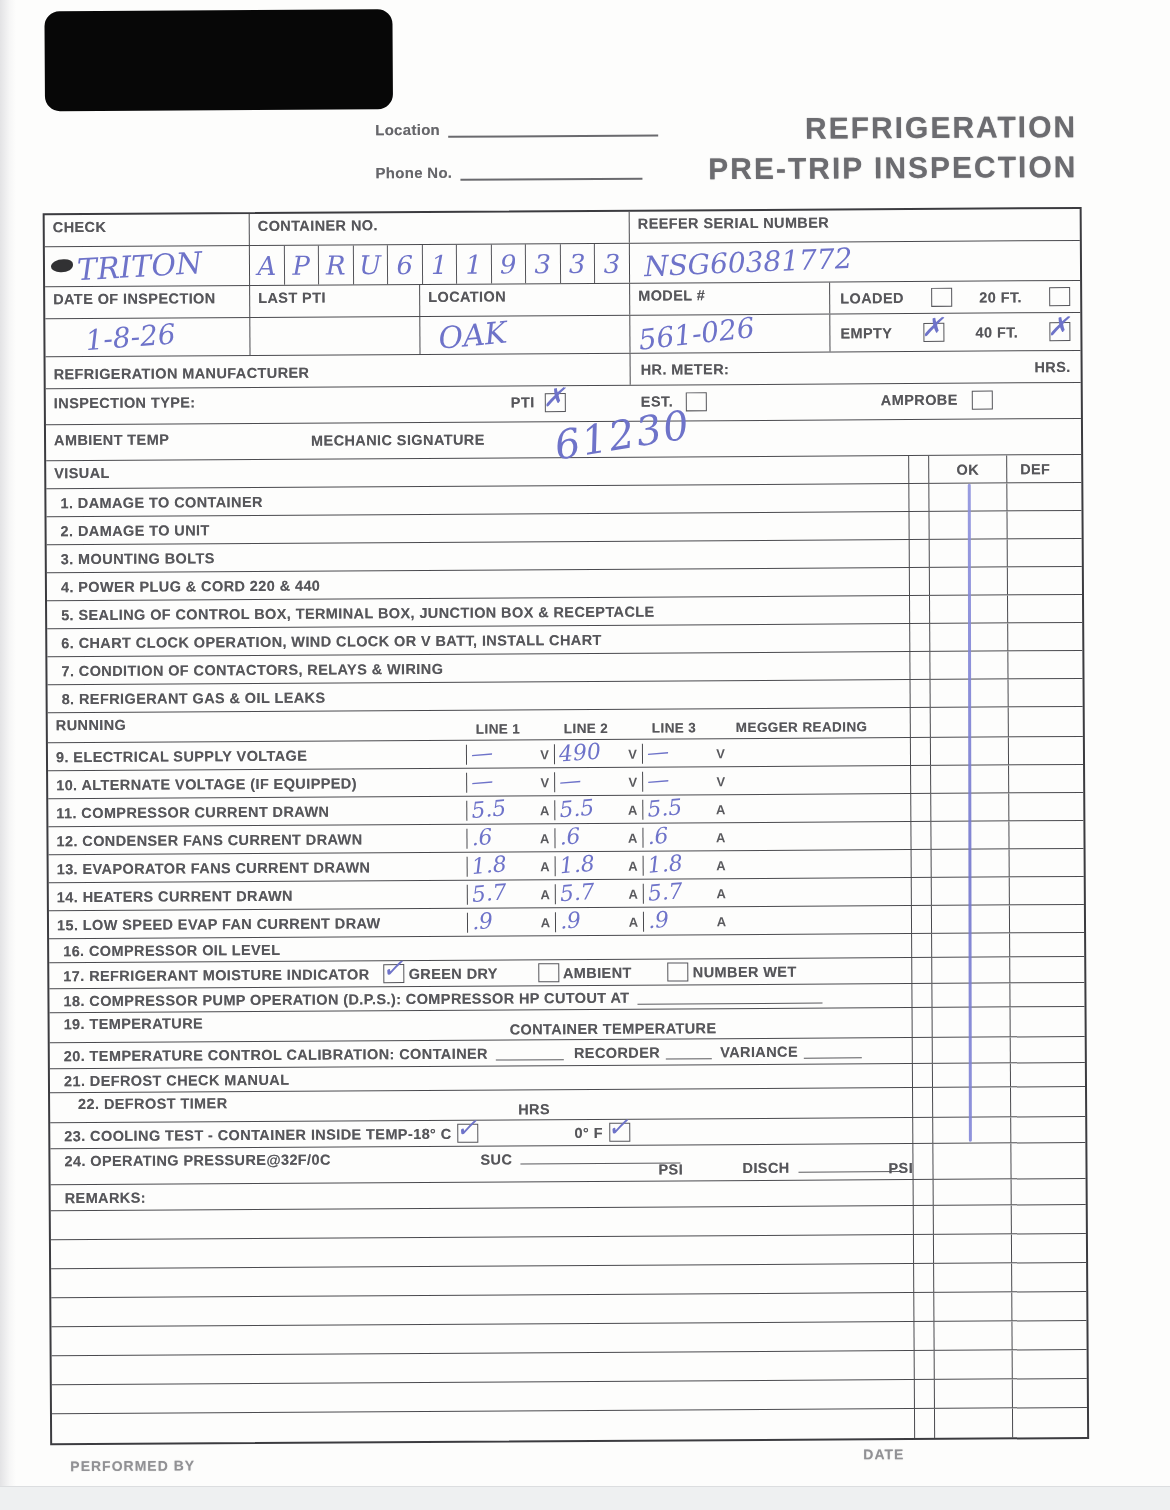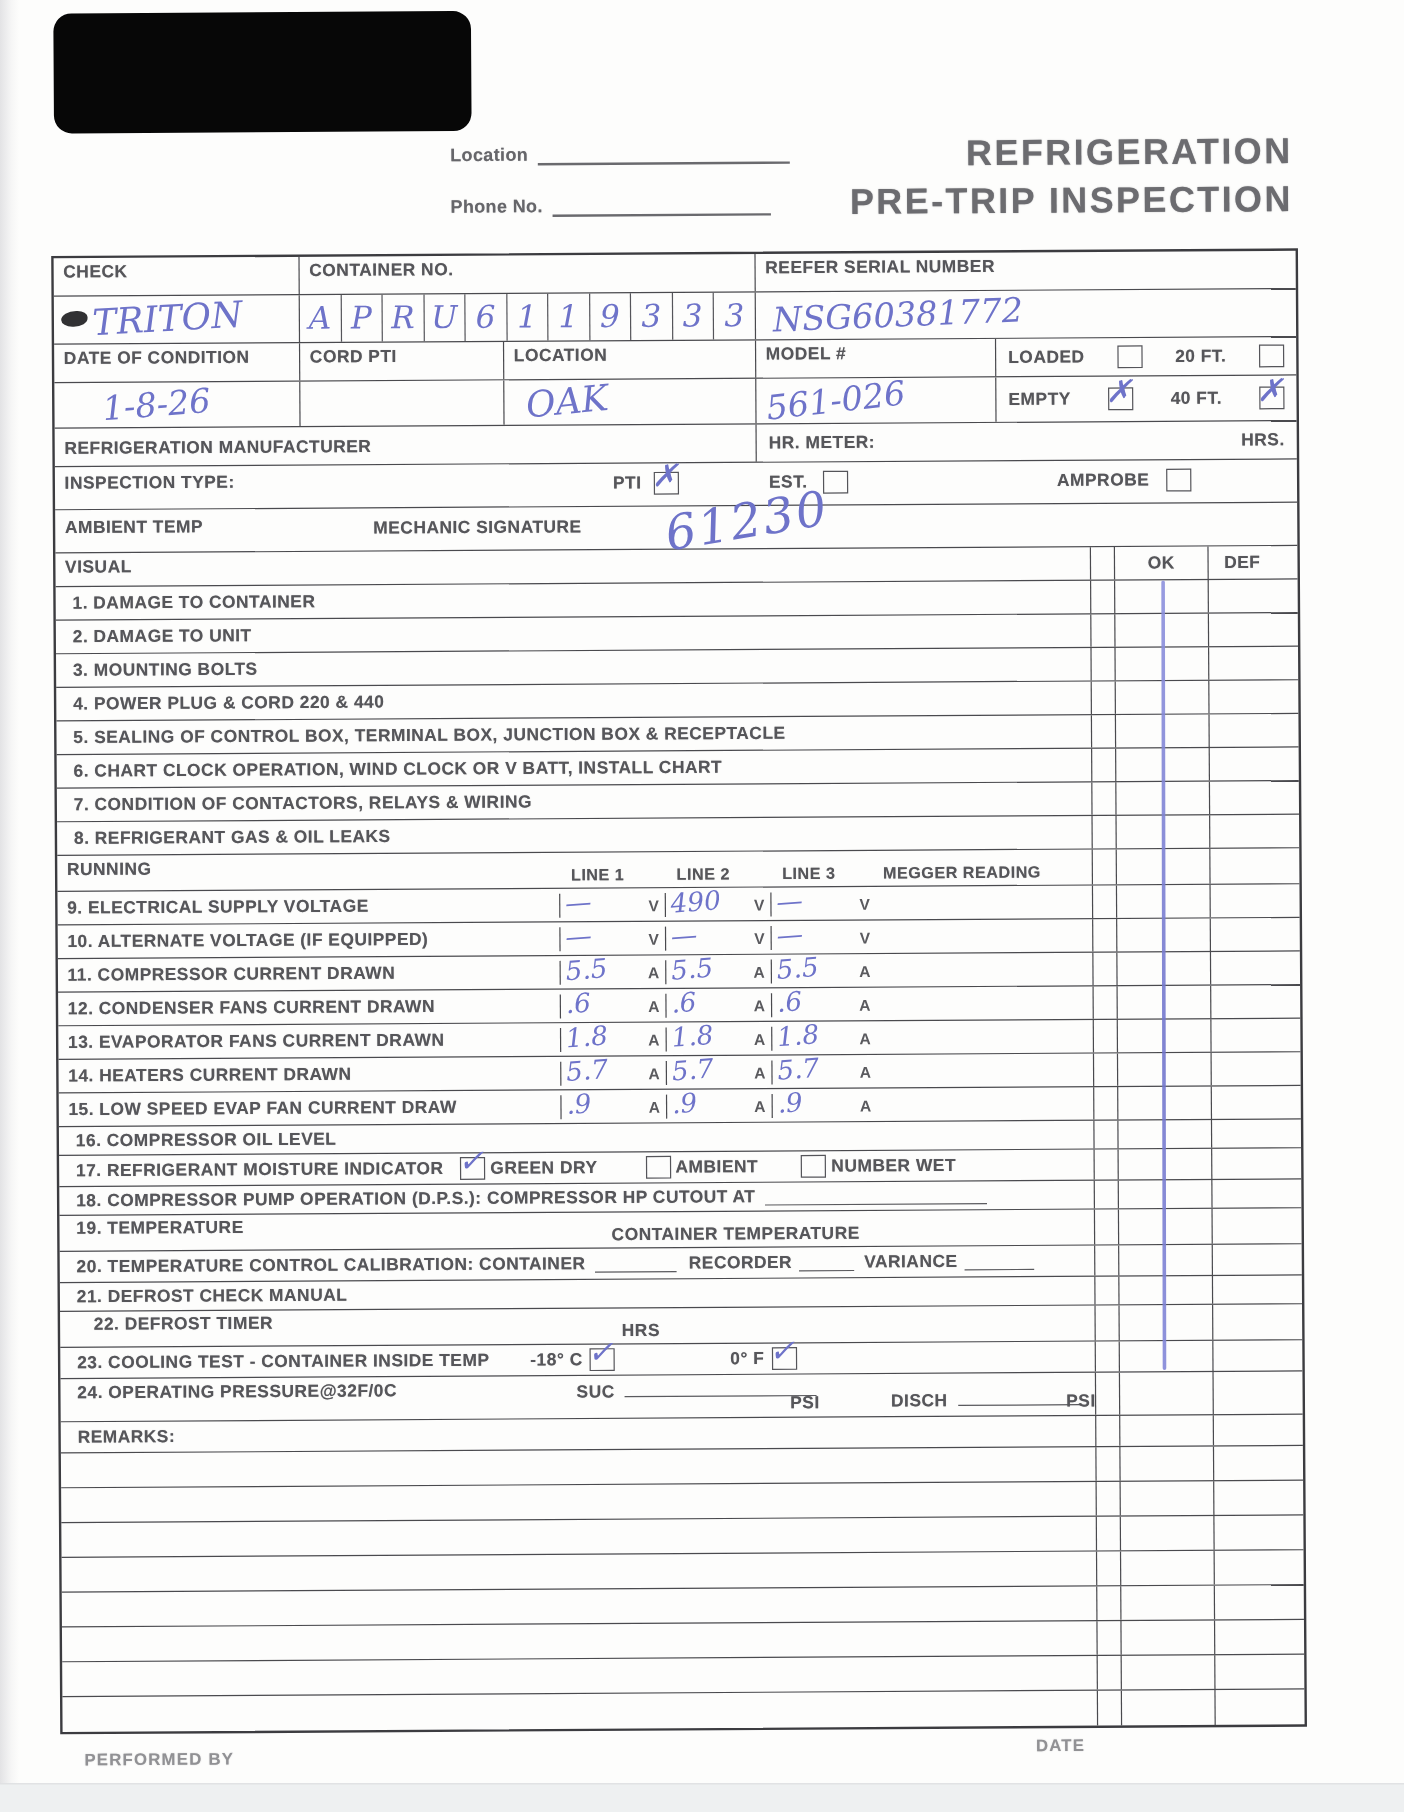--- a/index.html
+++ b/index.html
@@ -172,24 +172,24 @@
             <span class="hw" style="font-size:26px">3</span>
           </span>
       </div>
       <div class="c last" style="width:450px">
         <span class="hw" style="font-size:28px;margin-left:14px;transform:rotate(-2deg)">NSG60381772</span>
       </div>
     </div>
 
     <div class="r" style="height:32px">
       <div class="c topalign pad" style="width:205px">
-        <span class="lbl">DATE OF CONDITION</span>
+        <span class="lbl">DATE OF INSPECTION</span>
       </div>
       <div class="c topalign pad" style="width:170px">
-        <span class="lbl">CORD PTI</span>
+        <span class="lbl">LAST PTI</span>
       </div>
       <div class="c topalign pad" style="width:210px">
         <span class="lbl">LOCATION</span>
       </div>
       <div class="c topalign pad" style="width:200px">
         <span class="lbl">MODEL #</span>
       </div>
       <div class="c last" style="width:250px;justify-content:space-between;padding:0 10px">
         <span class="lbl">LOADED</span>
         <span class="cb"></span>
@@ -591,21 +591,21 @@
         <span class="lbl abs" style="left:468px;bottom:2px">HRS</span>
       </div>
       <div class="c col-sp"></div>
       <div class="c col-ok"></div>
       <div class="c col-def"></div>
     </div>
 
     <div class="r" style="height:26px">
       <div class="c col-main" style="padding-left:14px">
         <span class="lbl">23. COOLING TEST - CONTAINER INSIDE TEMP</span>
-        <span class="lbl" style="margin-left:34px">-18° C</span>
+        <span class="lbl" style="">-18° C</span>
         <span class="cb" style="margin-left:6px">
             <span class="mk">✓</span>
           </span>
         <span class="lbl" style="margin-left:96px">0° F</span>
         <span class="cb" style="margin-left:6px">
             <span class="mk">✓</span>
           </span>
       </div>
       <div class="c col-sp"></div>
       <div class="c col-ok"></div>

